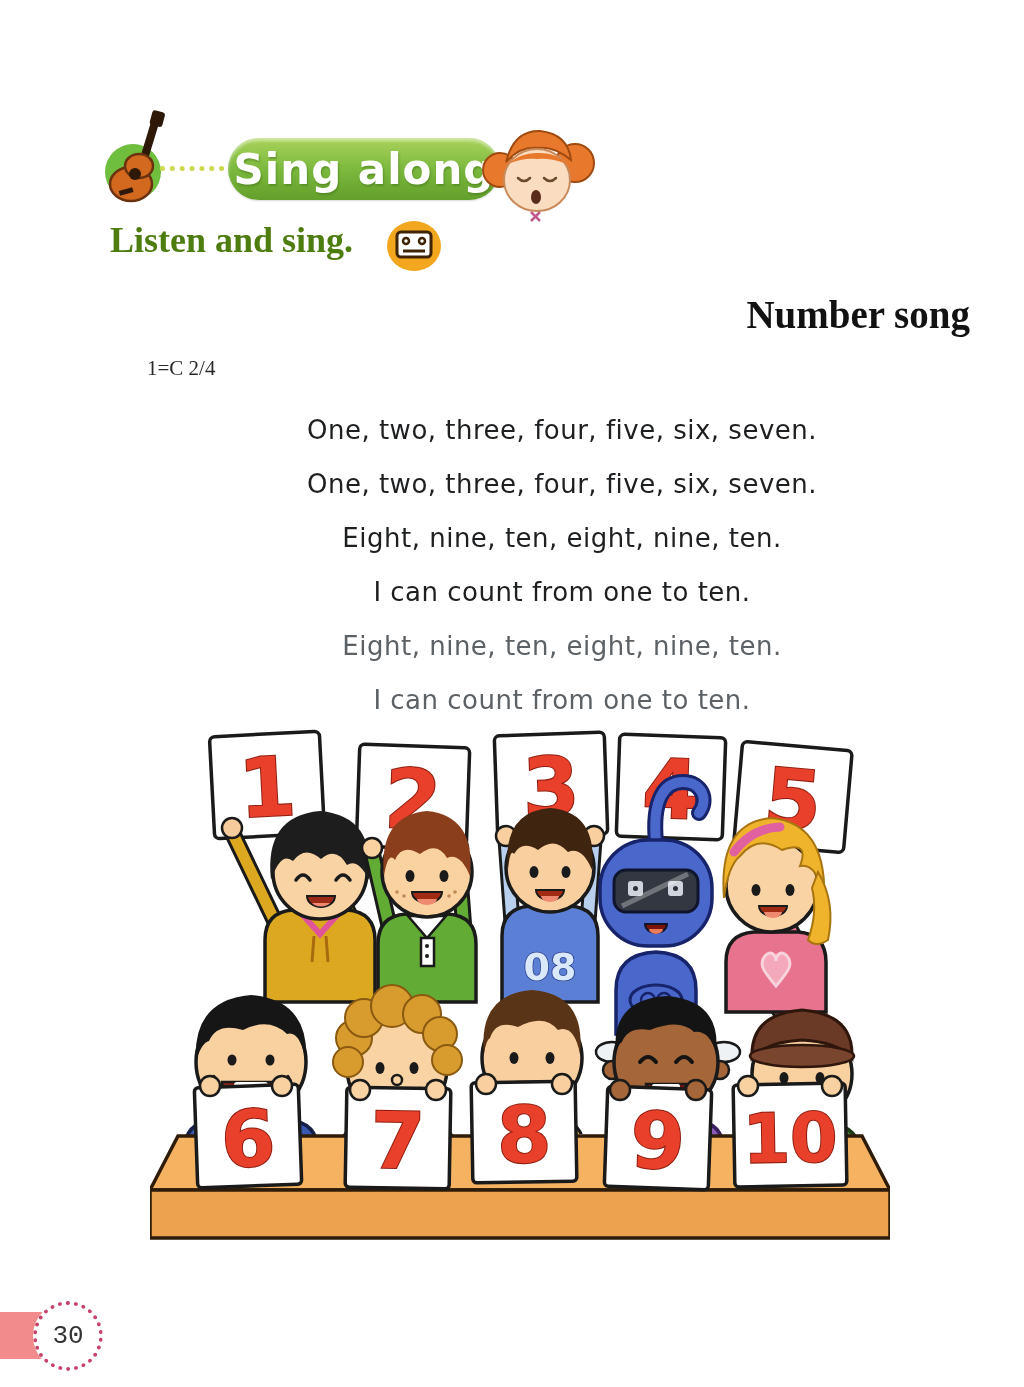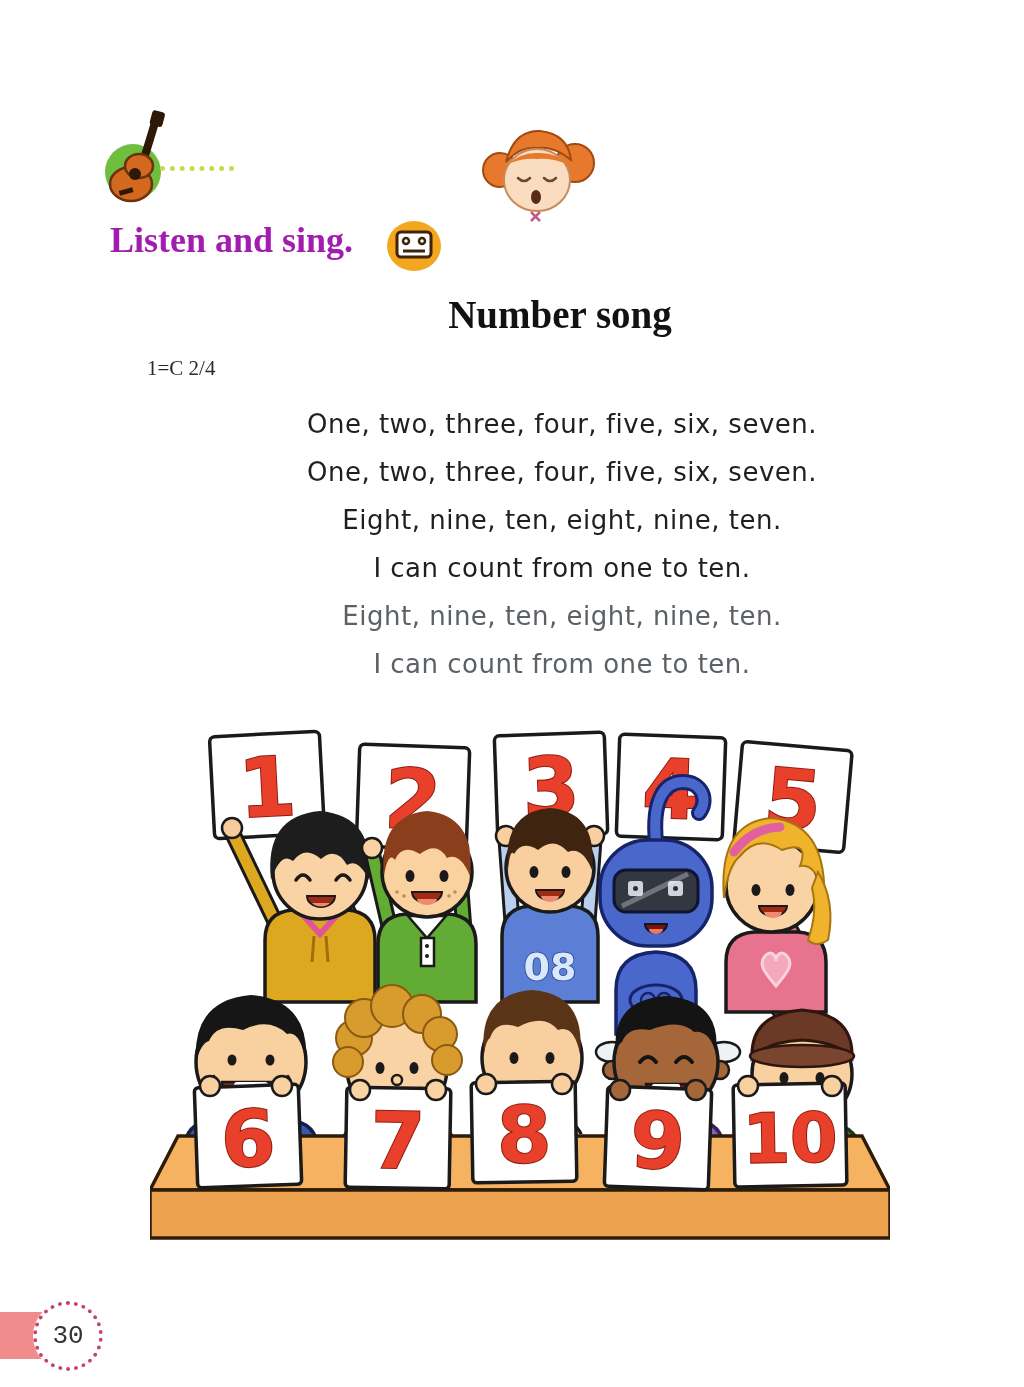--- a/index.html
+++ b/index.html
@@ -19,36 +19,36 @@
     display:flex; align-items:center; justify-content:center;
   }
   .banner span {
     color:#ffffff; font-weight:bold; font-size:42px; letter-spacing:1px;
     text-shadow:1px 2px 2px rgba(70,120,25,.55);
   }
   .singer-wrap { position:absolute; left:478px; top:118px; }
   .instruction {
     position:absolute; left:110px; top:219px;
     font-family:"Liberation Serif", serif; font-weight:bold;
-    font-size:36px; color:#a21caf;
+    font-size:36px; color:#4d7c0f;
   }
   .cassette-wrap { position:absolute; left:386px; top:220px; }
 
   
   .song-title {
     position:absolute; left:150px; top:292px; width:820px; margin:0;
-    text-align:center; font-family:"Liberation Serif", serif;
+    text-align:right; font-family:"Liberation Serif", serif;
     font-weight:bold; font-size:39px; color:#121212;
   }
   .notation {
     position:absolute; left:147px; top:356px;
     font-family:"Liberation Serif", serif; font-size:21px; color:#2a2a2a;
   }
   .lyrics { position:absolute; left:102px; top:399px; width:920px; text-align:center; }
-  .lyrics p { margin:2px; height:46px; line-height:46px; font-size:26px;
+  .lyrics p { margin:8px; height:46px; line-height:46px; font-size:26px;
               color:#1d1f21; letter-spacing:.5px; }
   .lyrics p.muted { color:#5c6166; }
 
   
   .illustration { position:absolute; left:150px; top:700px; }
   svg { font-family:"DejaVu Sans", sans-serif; }
   .card-num { paint-order:stroke; }
 
   
   .badge-band { position:absolute; left:0; top:1312px; width:62px; height:47px;
@@ -72,20 +72,23 @@
       <rect x="58" y="1" width="13" height="15" rx="3" fill="#2e1808" transform="rotate(15 64 8)"></rect>
       <ellipse cx="38" cy="74" rx="21" ry="17" fill="#d2691e" stroke="#6b3210" stroke-width="2.5"></ellipse>
       <ellipse cx="46" cy="56" rx="14" ry="12" fill="#d2691e" stroke="#6b3210" stroke-width="2.5"></ellipse>
       <circle cx="42" cy="64" r="6" fill="#2e1808"></circle>
       <rect x="26" y="79" width="14" height="5" fill="#2e1808" transform="rotate(-15 33 81)"></rect>
     </svg>
   </div>
 
   <div class="dotted-line"></div>
 
+  <div class="banner">
+    <span>Sing along</span>
+  </div>
 
   <div class="singer-wrap">
     <svg width="118" height="110" viewBox="0 0 118 110">
       <circle cx="22" cy="52" r="17" fill="#e8792c" stroke="#a04a10" stroke-width="2"></circle>
       <circle cx="97" cy="45" r="19" fill="#e8792c" stroke="#a04a10" stroke-width="2"></circle>
       <path d="M28 44 Q36 12 62 13 Q90 16 93 42 Q76 28 60 30 Q42 28 28 44 Z" fill="#e8792c" stroke="#a04a10" stroke-width="2"></path>
       <ellipse cx="59" cy="62" rx="33" ry="31" fill="#fadcc0" stroke="#c88a5a" stroke-width="2"></ellipse>
       <path d="M30 46 Q44 34 60 35 Q78 34 89 46 Q74 40 59 41 Q44 40 30 46 Z" fill="#e8792c"></path>
       <path d="M40 60 q6 6 12 0" stroke="#6a4a2a" stroke-width="2.5" fill="none" stroke-linecap="round"></path>
       <path d="M66 60 q6 6 12 0" stroke="#6a4a2a" stroke-width="2.5" fill="none" stroke-linecap="round"></path>

